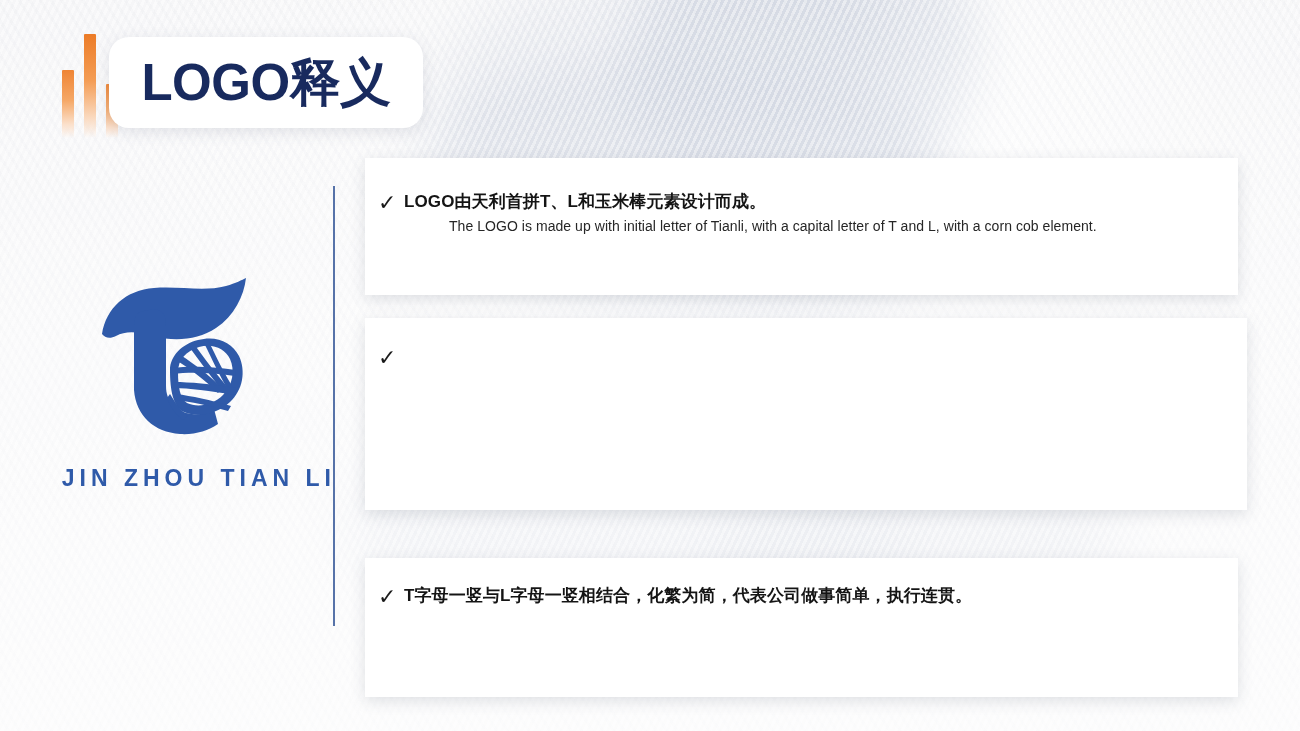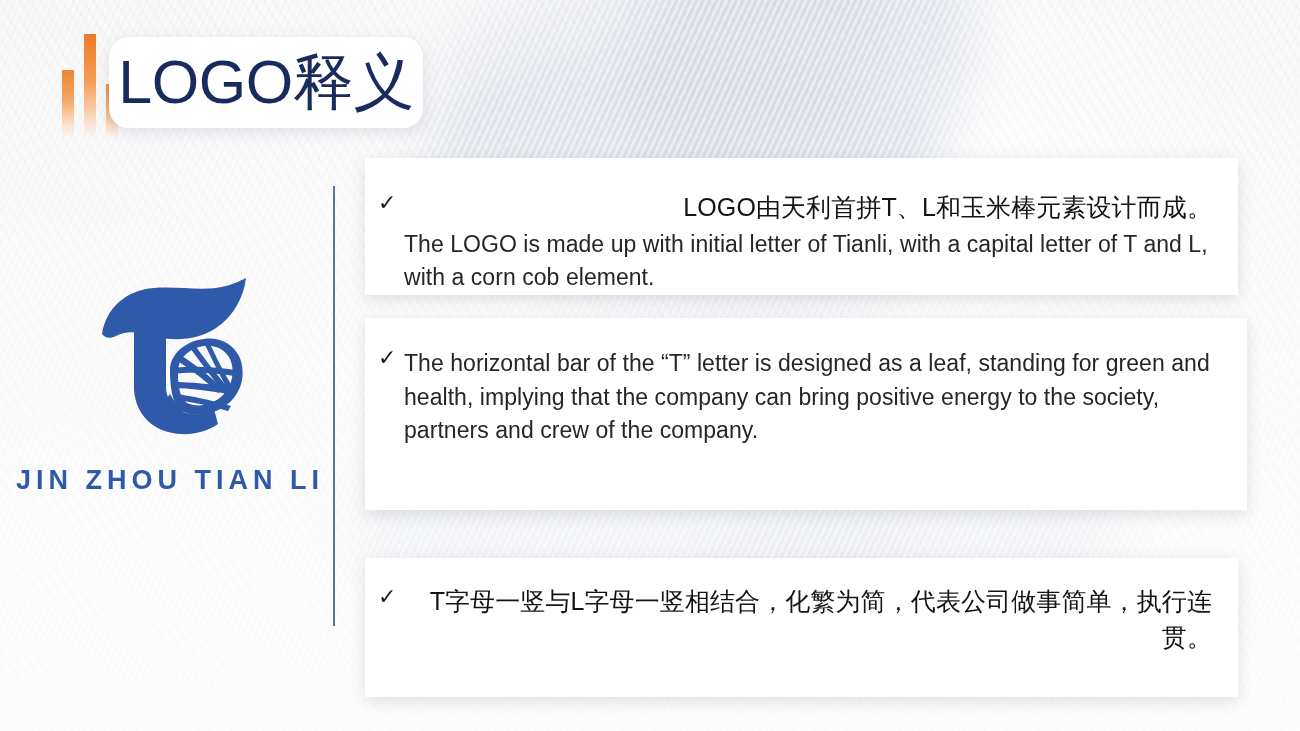--- a/index.html
+++ b/index.html
@@ -104,40 +104,40 @@
 
   .title-pill {
     position:absolute; left:109px; top:37px;
     width:314px; height:91px;
     background:#ffffff;
     border-radius:20px;
     box-shadow:0 4px 16px rgba(60,70,100,.13);
     display:flex; align-items:center; justify-content:center;
   }
   .title-text {
-    font-size:61px; font-weight:normal;
+    font-size:51px; font-weight:bold;
     color:#182a5e;
     letter-spacing:-0.5px;
     line-height:1;
     white-space:nowrap;
     text-align:right;
   }
 
   
   .logo-wrap {
     position:absolute; left:96px; top:278px;
     width:160px; height:160px;
   }
   .logo-wrap svg { width:100%; height:100%; display:block; }
 
   .brand-name {
     position:absolute; left:16px; top:465px;
     width:320px;
-    text-align:left;
-    font-size:27px; font-weight:bold;
+    text-align:right;
+    font-size:23px; font-weight:bold;
     color:#2f5aa9;
     letter-spacing:5px;
     white-space:nowrap;
   }
 
   .divider {
     position:absolute; left:333px; top:186px;
     width:2px; height:440px;
     background:#3a5a9a;
     opacity:.85;
@@ -150,31 +150,31 @@
     box-shadow:0 4px 14px rgba(70,78,100,.16);
   }
   .check {
     position:absolute;
     font-size:22px;
     color:#1a1a1a;
     line-height:1;
     font-family:"DejaVu Sans",sans-serif;
   }
   .cn {
-    font-size:25px; font-weight:normal;
+    font-size:17px; font-weight:bold;
     color:#141414;
     line-height:1.42;
     letter-spacing:.1px;
-    text-align:right;
   }
   .en {
-    font-size:23px; font-weight:normal;
+    font-size:14px; font-weight:normal;
     color:#262626;
     line-height:1.46;
     letter-spacing:.05px;
+    margin-left:45px;
   }
 
   
   #card1 { left:365px; top:158px; width:873px; height:137px; }
   #card1 .inner { padding:32px 26px 0 39px; }
   #card1 .check { left:13px; top:34px; }
 
   
   #card2 { left:365px; top:318px; width:882px; height:192px; }
   #card2 .inner { padding:27px 16px 0 39px; }
@@ -251,21 +251,20 @@
     <div class="inner">
       <span class="check">✓</span>
       <div class="cn">LOGO由天利首拼T、L和玉米棒元素设计而成。</div>
       <div class="en en-block">The LOGO is made up with initial letter of Tianli, with a capital letter of  T and L, with a corn cob element.</div>
     </div>
   </div>
 
   <div class="card" id="card2">
     <div class="inner">
       <span class="check">✓</span>
-      <div class="en en-block">The horizontal bar of the “T” letter is designed as a leaf, standing for green and health, implying that the company can bring positive energy to the society, partners and crew of the company.</div>
     </div>
   </div>
 
   <div class="card" id="card3">
     <div class="inner">
       <span class="check">✓</span>
       <div class="cn">T字母一竖与L字母一竖相结合，化繁为简，代表公司做事简单，执行连贯。</div>
     </div>
   </div>
 

